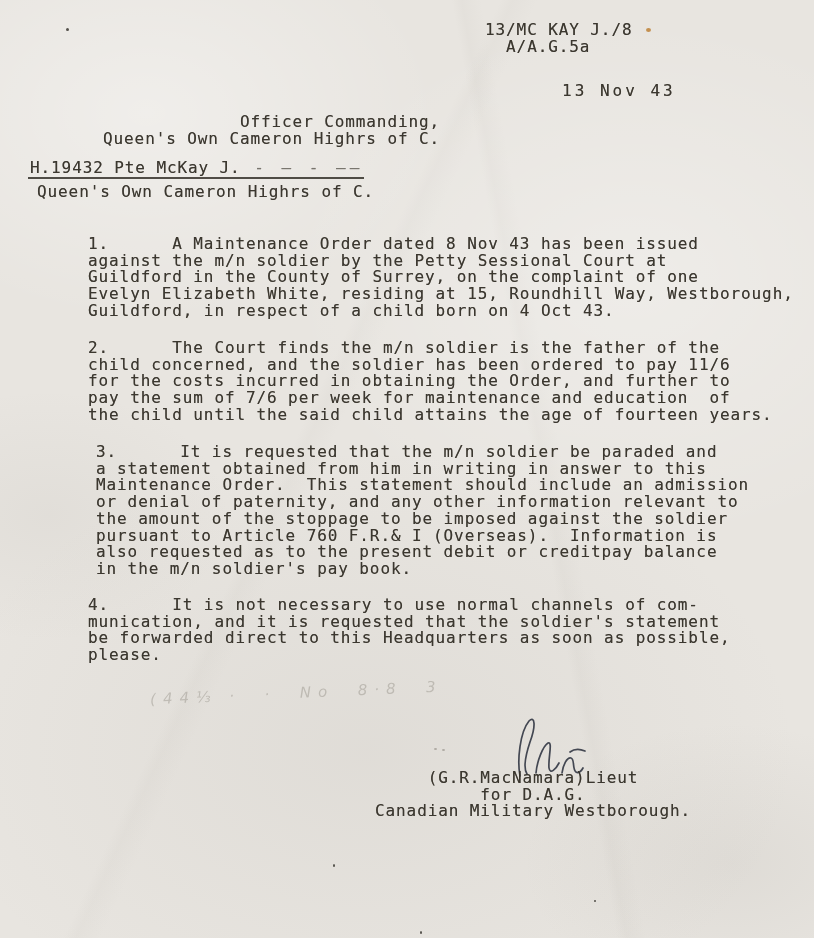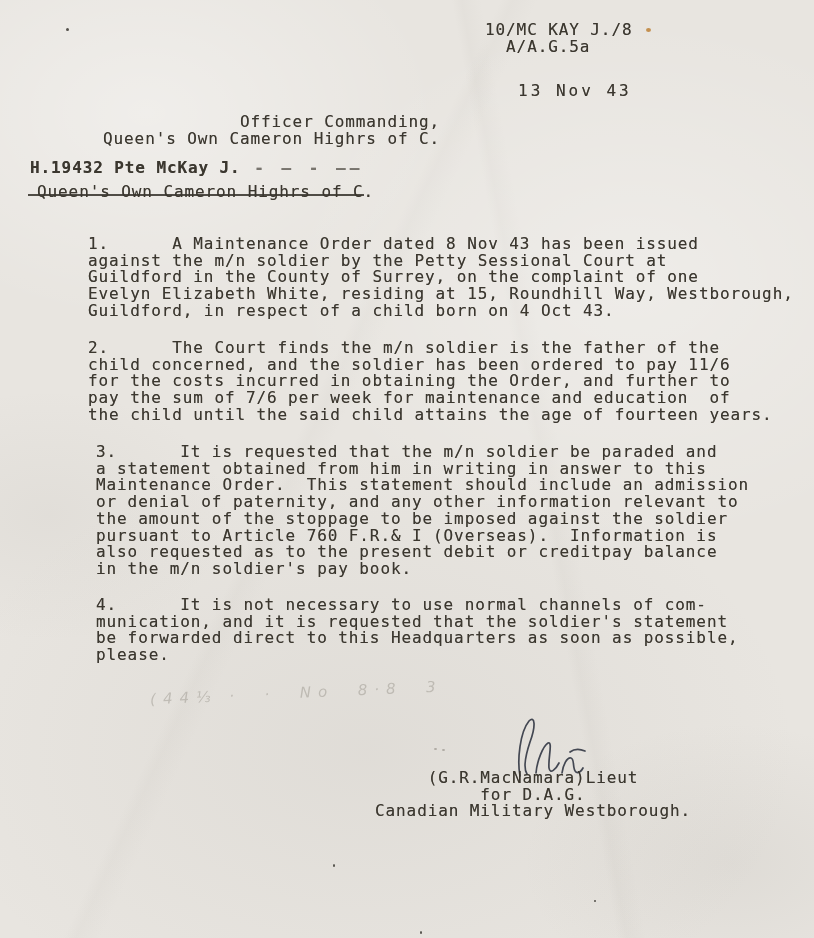--- a/index.html
+++ b/index.html
@@ -31,26 +31,26 @@
     position: absolute;
     white-space: pre;
     color: #3b372f;
     font-size: 16px;
     line-height: 16.7px;
     letter-spacing: 0.9px;
     text-shadow: 0 0 0.6px rgba(59,55,47,0.55);
   }
   .date {
     letter-spacing: 3px;
+    margin-left: 44px;
   }
   .subject-line {
     border-bottom: 2px solid rgba(52,48,41,0.85);
     width: 334px;
-    padding-bottom: 17px;
-    font-weight: bold;
+    padding-bottom: 0;
   }
   .subject-dashes {
     opacity: 0.65;
     letter-spacing: 4px;
   }
   .pencil {
     position: absolute;
     font-family: "DejaVu Sans", sans-serif;
     font-style: italic;
     font-size: 15px;
@@ -79,21 +79,21 @@
 <div class="page">
 
   <div class="speck dark" style="left:66px;  top:28px;  width:3px; height:3px;"></div>
   <div class="speck tan" style="left:646px; top:28px;  width:5px; height:4px;"></div>
   <div class="speck faint" style="left:434px; top:748px; width:3px; height:2px;"></div>
   <div class="speck faint" style="left:442px; top:749px; width:3px; height:2px;"></div>
   <div class="speck dark" style="left:333px; top:864px; width:2px; height:3px;"></div>
   <div class="speck dark" style="left:594px; top:900px; width:2px; height:2px;"></div>
   <div class="speck dark" style="left:420px; top:931px; width:2px; height:3px;"></div>
 
-  <div class="typed" style="left:485px; top:22px;">10/MC KAY J./8
+  <div class="typed" style="left:485px; top:22px;">13/MC KAY J./8
   A/A.G.5a</div>
 
   <div class="typed date" style="left:518px; top:83px;">13 Nov 43</div>
 
   <div class="typed" style="left:103px; top:114px;text-align:right;">Officer Commanding,
 Queen's Own Cameron Highrs of C.</div>
 
   <div class="typed subject-line" style="left:28px; top:160px; padding-left:2px;"><span>H.19432 Pte McKay J.</span><span class="subject-dashes"> - — - ——</span></div>
 
   <div class="typed" style="left:37px; top:184px;">Queen's Own Cameron Highrs of C.</div>
@@ -112,21 +112,21 @@
 
   <div class="typed" style="left:96px; top:444px;">3.      It is requested that the m/n soldier be paraded and
 a statement obtained from him in writing in answer to this
 Maintenance Order.  This statement should include an admission
 or denial of paternity, and any other information relevant to
 the amount of the stoppage to be imposed against the soldier
 pursuant to Article 760 F.R.&amp; I (Overseas).  Information is
 also requested as to the present debit or creditpay balance
 in the m/n soldier's pay book.</div>
 
-  <div class="typed" style="left:96px; top:597px;">4.      It is not necessary to use normal channels of com-
+  <div class="typed" style="left:88px; top:597px;">4.      It is not necessary to use normal channels of com-
 munication, and it is requested that the soldier's statement
 be forwarded direct to this Headquarters as soon as possible,
 please.</div>
 
   <div class="pencil" style="left:150px; top:684px;">(44⅓ ·  ·  No  8·8  3</div>
 
   <svg class="signature-svg" width="100" height="68" viewBox="0 0 100 68">
     <g fill="none" stroke="#2e3340" stroke-width="1.7" stroke-linecap="round" opacity="0.88">
       <path d="M24 60 C 21 44, 24 16, 33 5 C 39 -1, 40 10, 34 26 C 30 38, 27 52, 31 58"></path>
       <path d="M40 57 C 41 45, 47 30, 52 27 C 57 25, 52 42, 53 52 C 54 59, 60 53, 63 47"></path>

